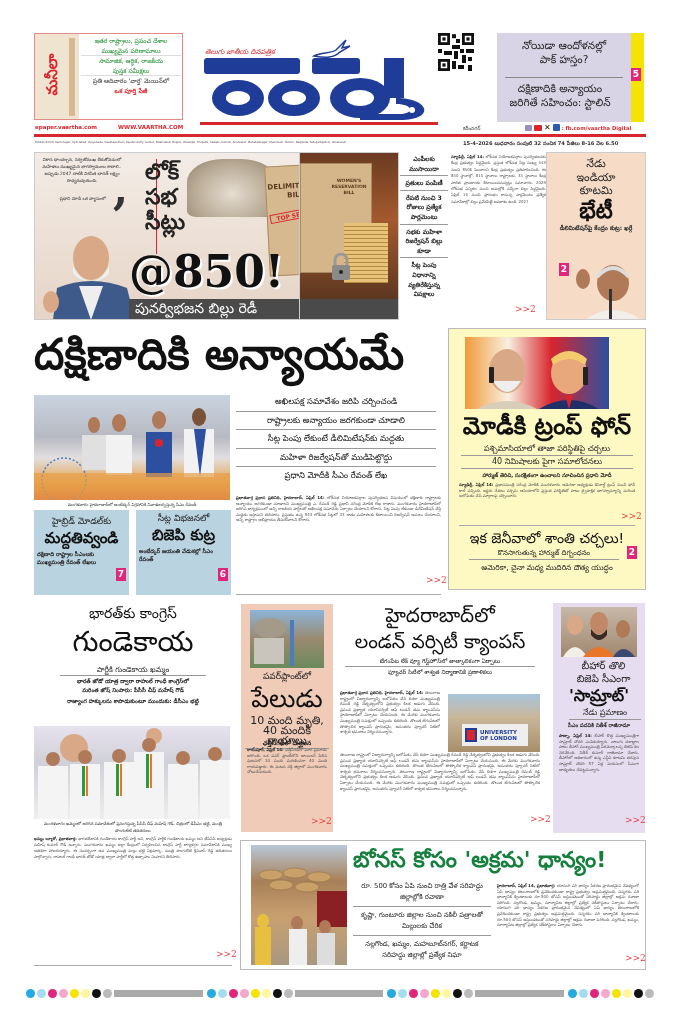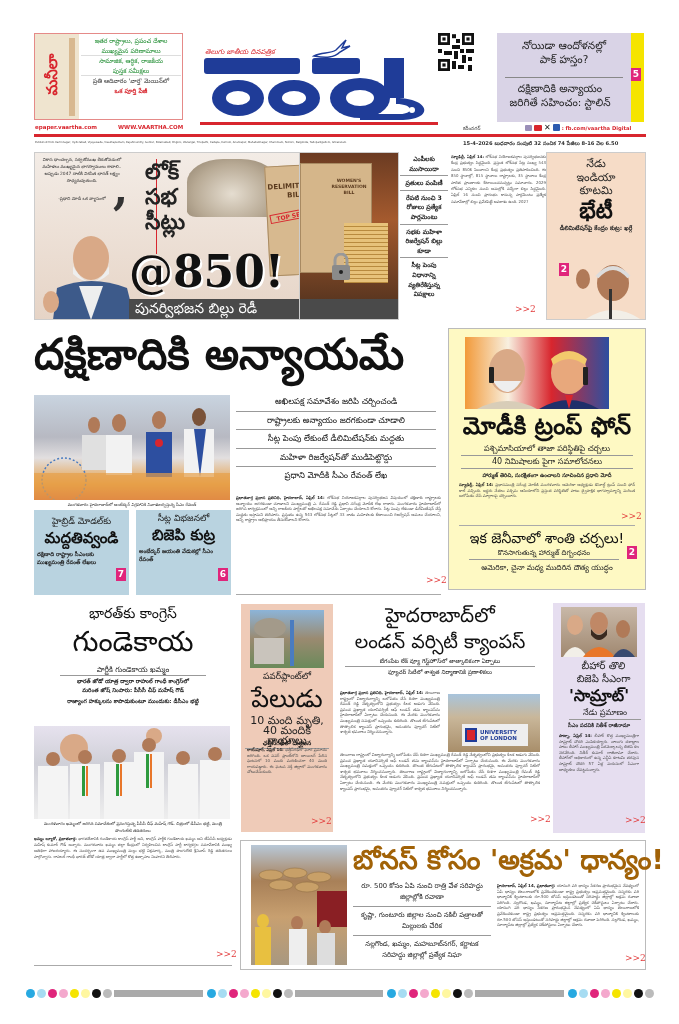--- a/index.html
+++ b/index.html
@@ -379,21 +379,21 @@
         </g>
       <rect x="66" y="46" width="30" height="36" fill="#8a1f24"></rect>
       <ellipse cx="12" cy="76" rx="6" ry="7" fill="#e8c040"></ellipse>
         <rect x="4" y="82" width="16" height="38" fill="#e8c040"></rect>
       <ellipse cx="46" cy="78" rx="6" ry="7" fill="#b07a58"></ellipse>
         <rect x="38" y="84" width="18" height="36" fill="#eee"></rect>
       <ellipse cx="74" cy="82" rx="6" ry="7" fill="#b07a58"></ellipse>
         <rect x="66" y="88" width="18" height="32" fill="#ddd"></rect>
     </svg>
   </div>
-  <div class="abs" style="left:112px;top:4px;width:290px;font-size:27px;line-height:30px;font-weight:bold;color:#a16207;white-space:nowrap">బోనస్ కోసం 'అక్రమ' ధాన్యం!</div>
+  <div class="abs" style="left:112px;top:4px;width:290px;font-size:22px;line-height:30px;font-weight:bold;color:#15803d;white-space:nowrap">బోనస్ కోసం 'అక్రమ' ధాన్యం!</div>
   <div class="abs center" style="left:112px;top:40px;width:138px;font-size:6.8px;line-height:11px;color:#222">
     <div class="sep" style="padding-bottom:3px">రూ. 500 కోసం ఏపి నుంచి రాత్రి వేళ సరిహద్దు జిల్లాల్లోకి రవాణా</div>
     <div class="sep" style="padding:3px 0">కృష్ణా, గుంటూరు జిల్లాల నుంచి నకిలీ పత్రాలతో మిల్లులకు చేరిక</div>
     <div style="padding-top:3px">నల్లగొండ, ఖమ్మం, మహబూబ్‌నగర్, కర్ణాటక సరిహద్దు జిల్లాల్లో ప్రత్యేక నిఘా</div>
   </div>
   <div class="abs body-text" style="left:256px;top:42px;width:142px;height:82px"><b>హైదరాబాద్, ఏప్రిల్ 14, ప్రభాతవార్త:</b> <span>యాసంగి వరి ధాన్యం సేకరణ ప్రారంభమైన నేపథ్యంలో ఏపీ ధాన్యం తెలంగాణలోకి ప్రవేశించకుండా రాష్ట్ర ప్రభుత్వం అప్రమత్తమైంది. సన్నరకం వరి ధాన్యానికి క్వింటాలుకు రూ.500 బోనస్ ఇస్తుండటంతో సరిహద్దు జిల్లాల్లో అక్రమ రవాణా పెరిగింది. నల్లగొండ, ఖమ్మం, సూర్యాపేట జిల్లాల్లో ప్రత్యేక చెక్‌పోస్టులు ఏర్పాటు చేశారు.</span> <span>యాసంగి వరి ధాన్యం సేకరణ ప్రారంభమైన నేపథ్యంలో ఏపీ ధాన్యం తెలంగాణలోకి ప్రవేశించకుండా రాష్ట్ర ప్రభుత్వం అప్రమత్తమైంది. సన్నరకం వరి ధాన్యానికి క్వింటాలుకు రూ.500 బోనస్ ఇస్తుండటంతో సరిహద్దు జిల్లాల్లో అక్రమ రవాణా పెరిగింది. నల్లగొండ, ఖమ్మం, సూర్యాపేట జిల్లాల్లో ప్రత్యేక చెక్‌పోస్టులు ఏర్పాటు చేశారు.</span></div>
   <div class="abs cont" style="left:384px;top:112px">&gt;&gt;2</div>
 </div>
 
 <div class="abs" style="left:26px;top:988px;width:630px;height:10px;display:flex;align-items:center">

